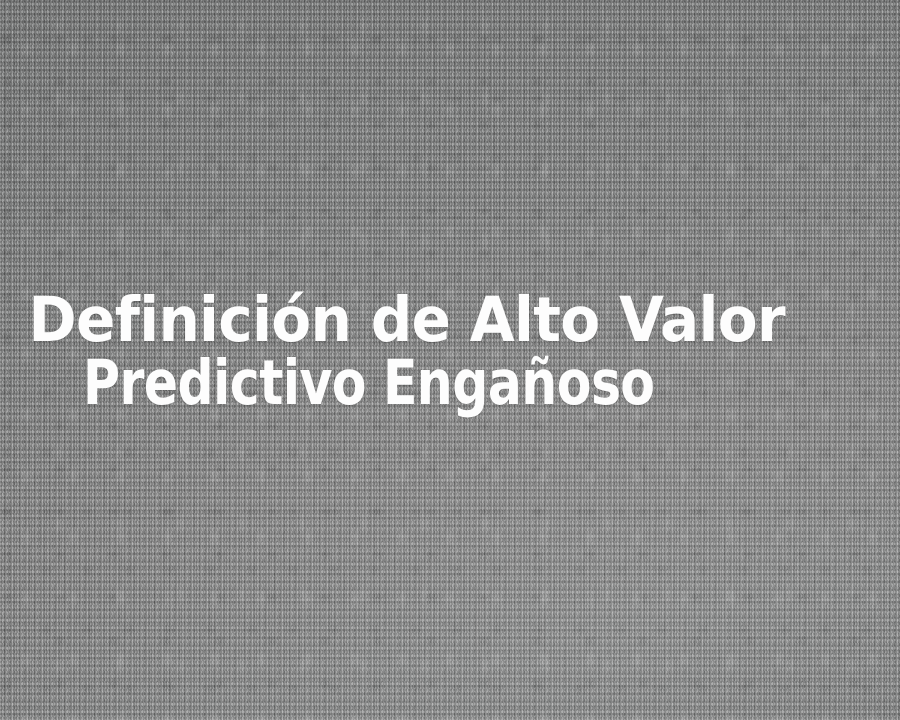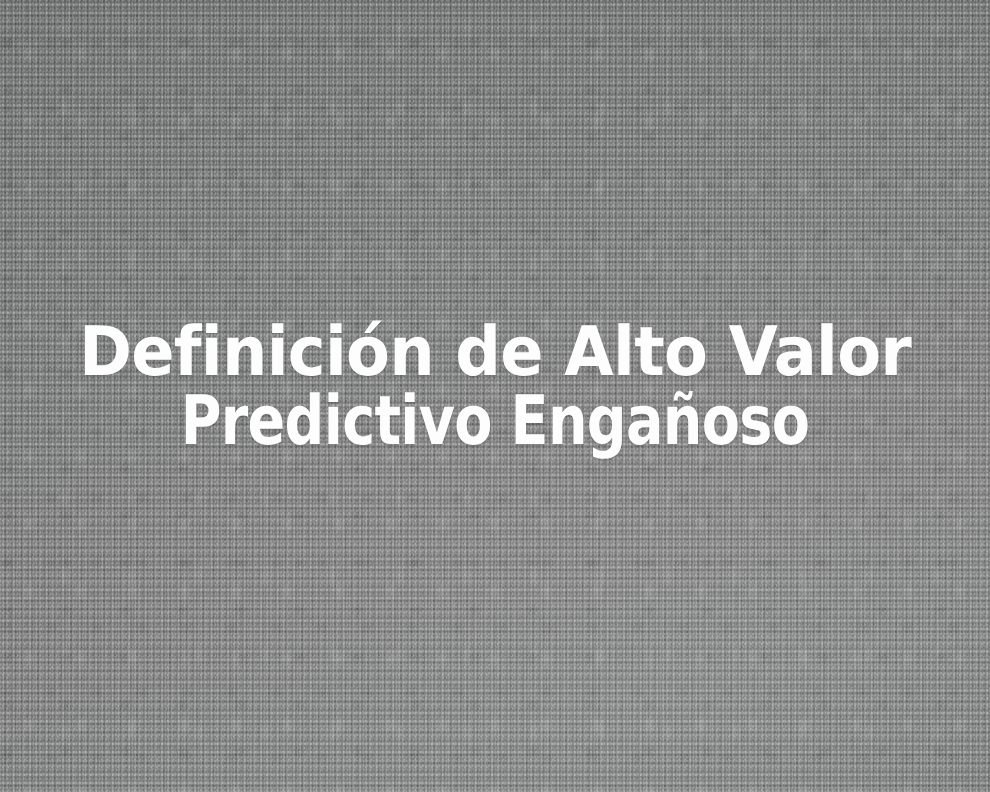--- a/index.html
+++ b/index.html
@@ -108,21 +108,20 @@
         rgba(0,0,0,0.115) 100%);
     pointer-events: none;
   }
 
   
   #headline-block {
     position: absolute;
     left: 0;
     right: 0;
     top: 288px;
-    text-align: center;
     z-index: 5;
   }
 
   .headline-line {
     display: block;
     color: #fdfdfd;
     font-family: "DejaVu Sans", "Liberation Sans", sans-serif;
     font-weight: 700;
     font-size: 62px;
     line-height: 63px;

